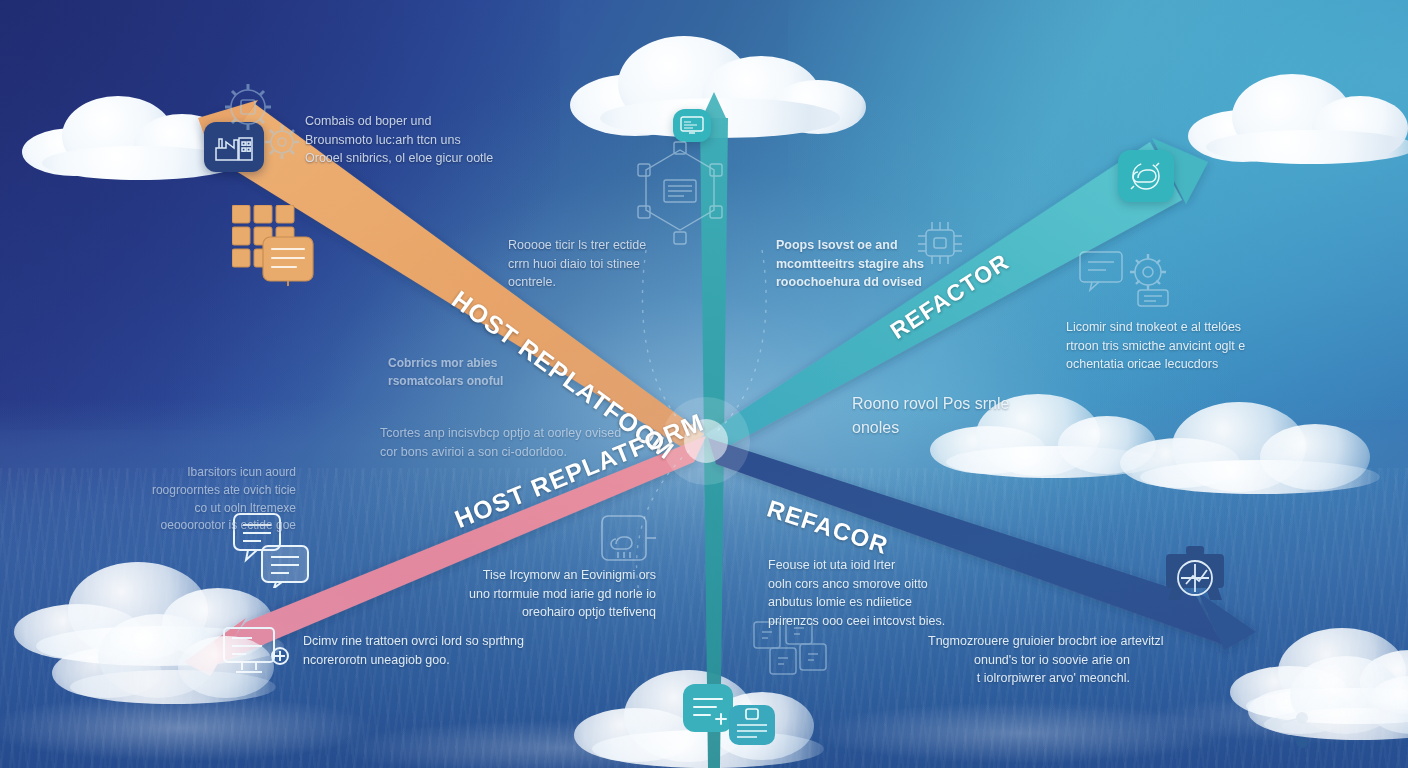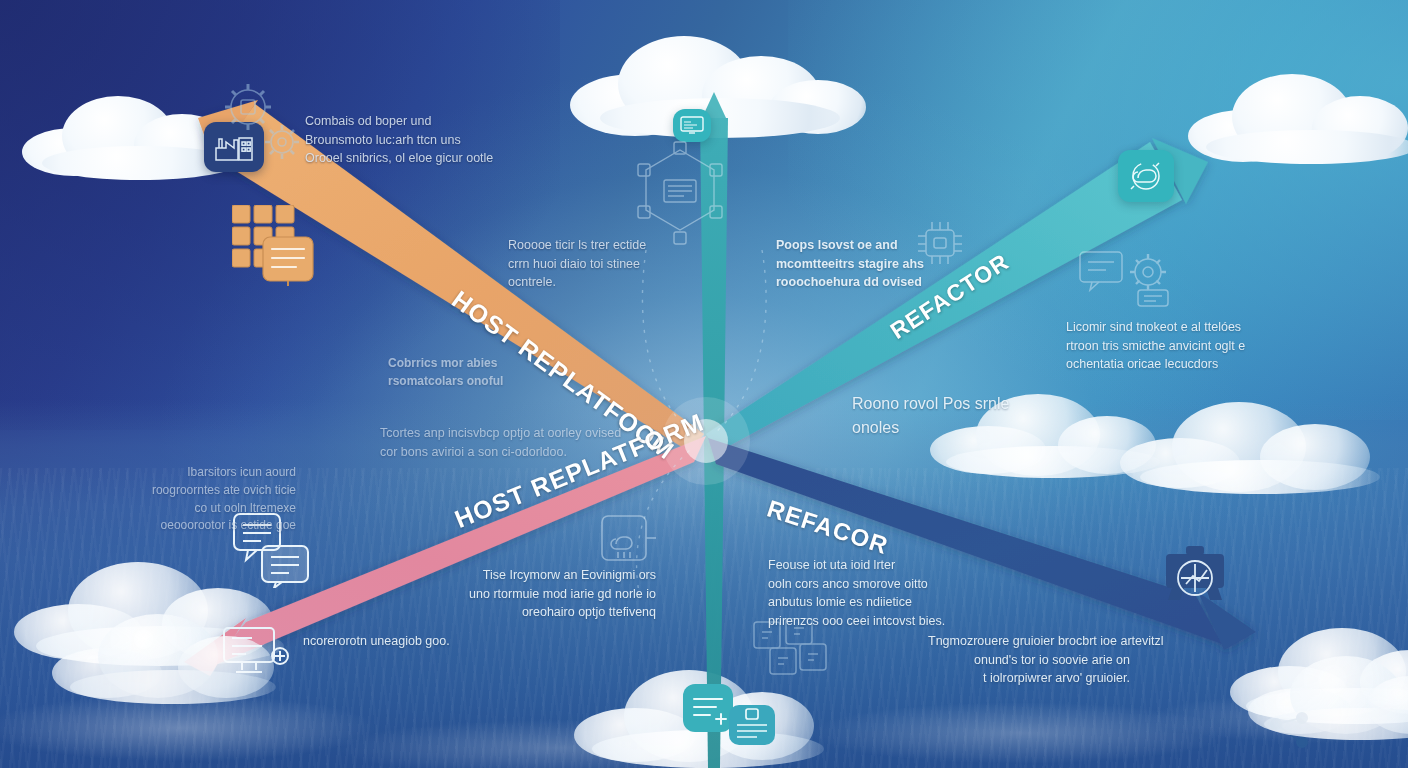--- a/index.html
+++ b/index.html
@@ -483,27 +483,28 @@
   </div>
 
   <div class="tb light" style="left:768px;top:556px;font-size:12.5px;">
     <div>Feouse iot uta ioid lrter</div>
     <div>ooln cors anco smorove oitto</div>
     <div>anbutus lomie es ndiietice</div>
     <div>prirenzcs ooo ceei intcovst bies.</div>
   </div>
 
   <div class="tb light" style="left:303px;top:632px;font-size:12.5px;">
+    <div>Dcimv rine trattoen ovrci lord so sprthng</div>
     <div>ncorerorotn uneagiob goo.</div>
   </div>
 
   <div class="tb light right" style="left:928px;top:632px;width:202px;font-size:12.5px;">
     <div>Tngmozrouere gruioier brocbrt ioe artevitzl</div>
     <div>onund's tor io soovie arie on</div>
-    <div>t iolrorpiwrer arvo' gruioier.</div>
+    <div>t iolrorpiwrer arvo' meonchl.</div>
   </div>
 
   <div class="cloud soft" style="left:52px;top:608px;opacity:.95;">
     <i style="left:0;top:40px;width:110px;height:50px;"></i>
     <i style="left:46px;top:6px;width:120px;height:84px;"></i>
     <i style="left:126px;top:28px;width:96px;height:62px;"></i>
     <i style="left:18px;top:62px;width:206px;height:34px;"></i>
   </div>
 
   <div class="cloud soft" style="left:1248px;top:650px;opacity:.92;">

